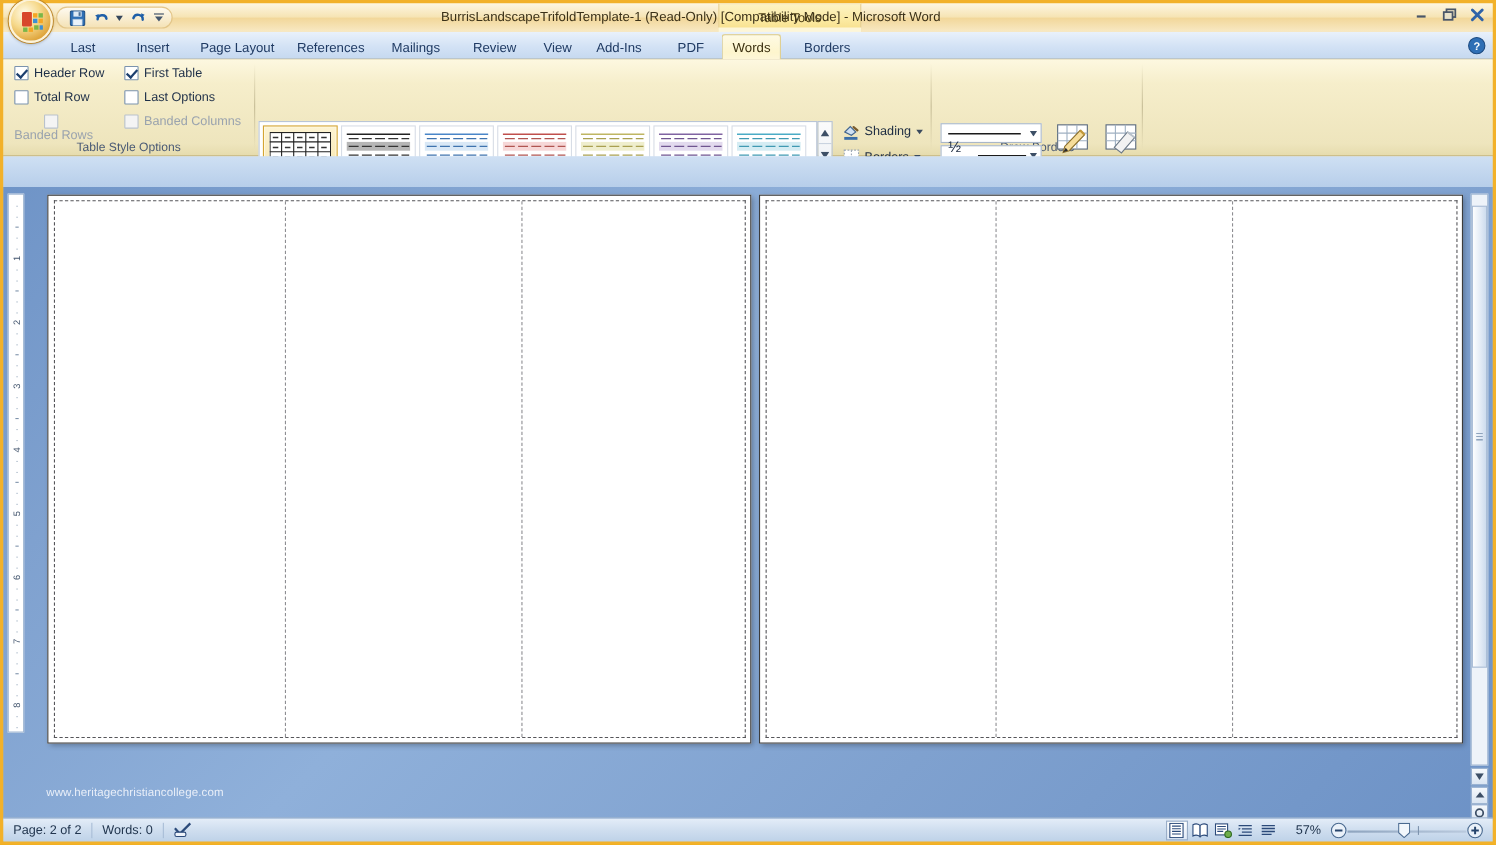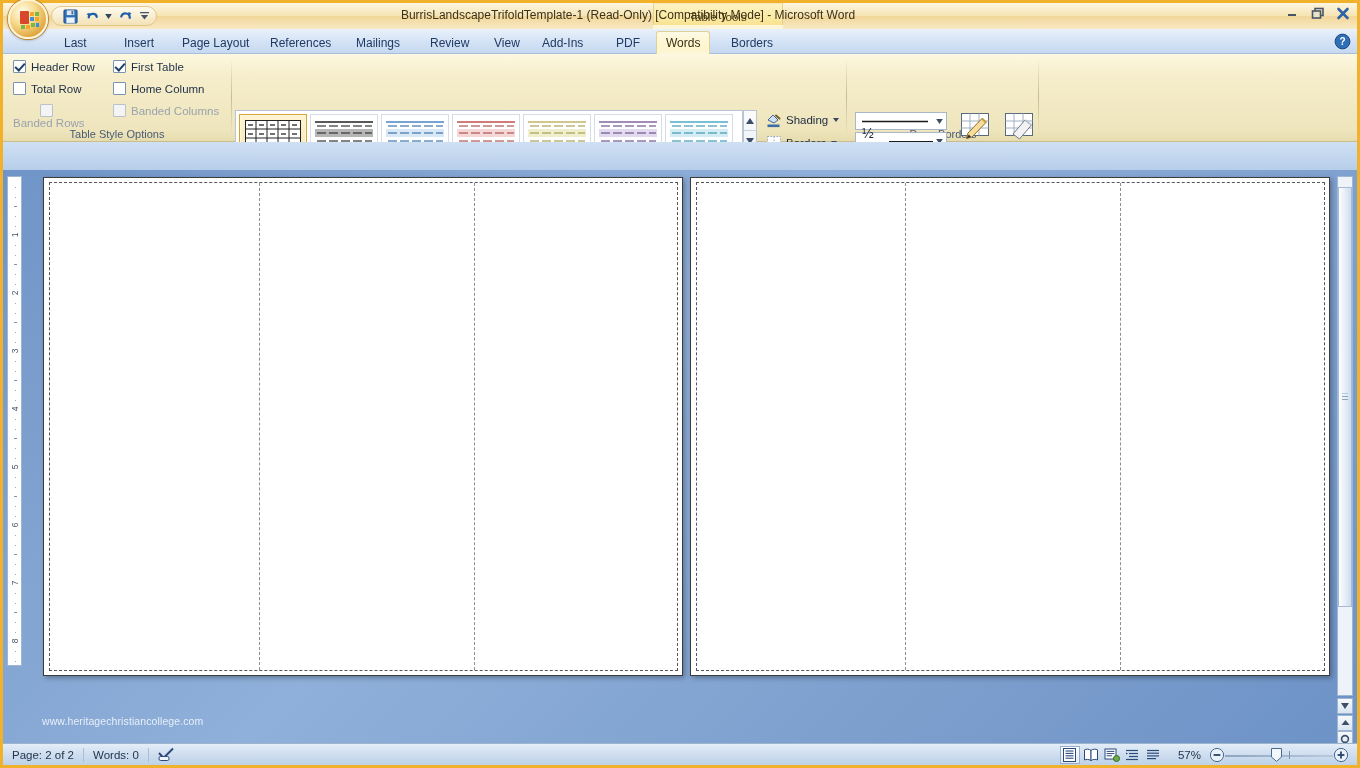--- a/index.html
+++ b/index.html
@@ -354,21 +354,21 @@
       <div class="chk" style="left:110px; top:6px;">
         <span class="chkbox checked"></span>
         <span>First Table</span>
       </div>
       <div class="chk" style="left:10px; top:28px;">
         <span class="chkbox"></span>
         <span>Total Row</span>
       </div>
       <div class="chk" style="left:110px; top:28px;">
         <span class="chkbox"></span>
-        <span>Home Column</span>
+        <span>Last Options</span>
       </div>
       <div class="chk dis" style="left:10px; top:50px;flex-direction:column;">
         <span class="chkbox"></span>
         <span>Banded Rows</span>
       </div>
       <div class="chk dis" style="left:110px; top:50px;">
         <span class="chkbox"></span>
         <span>Banded Columns</span>
       </div>
       <div class="gtitle">Table Style Options</div>

